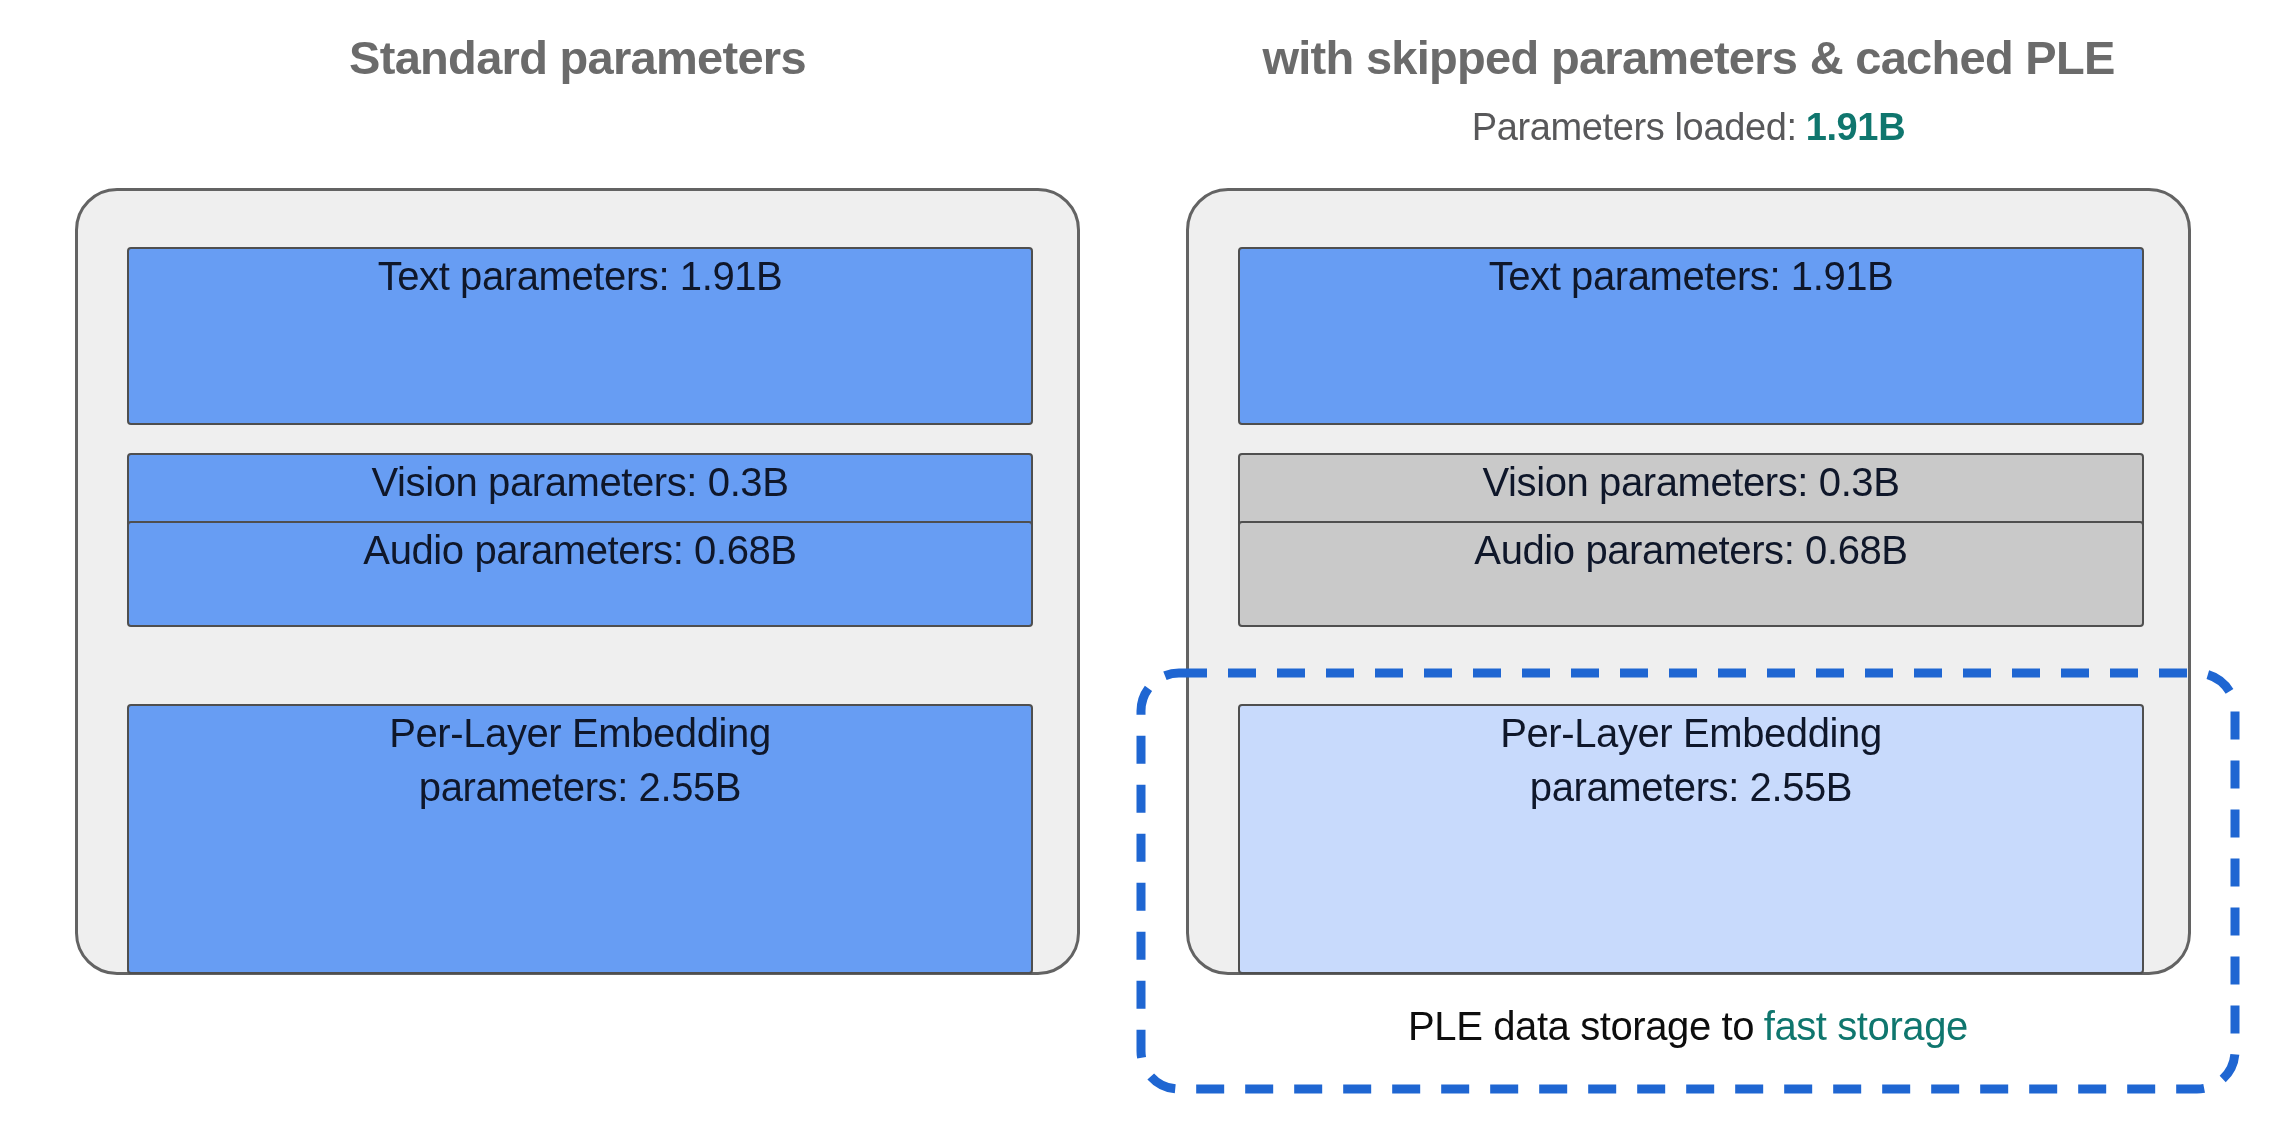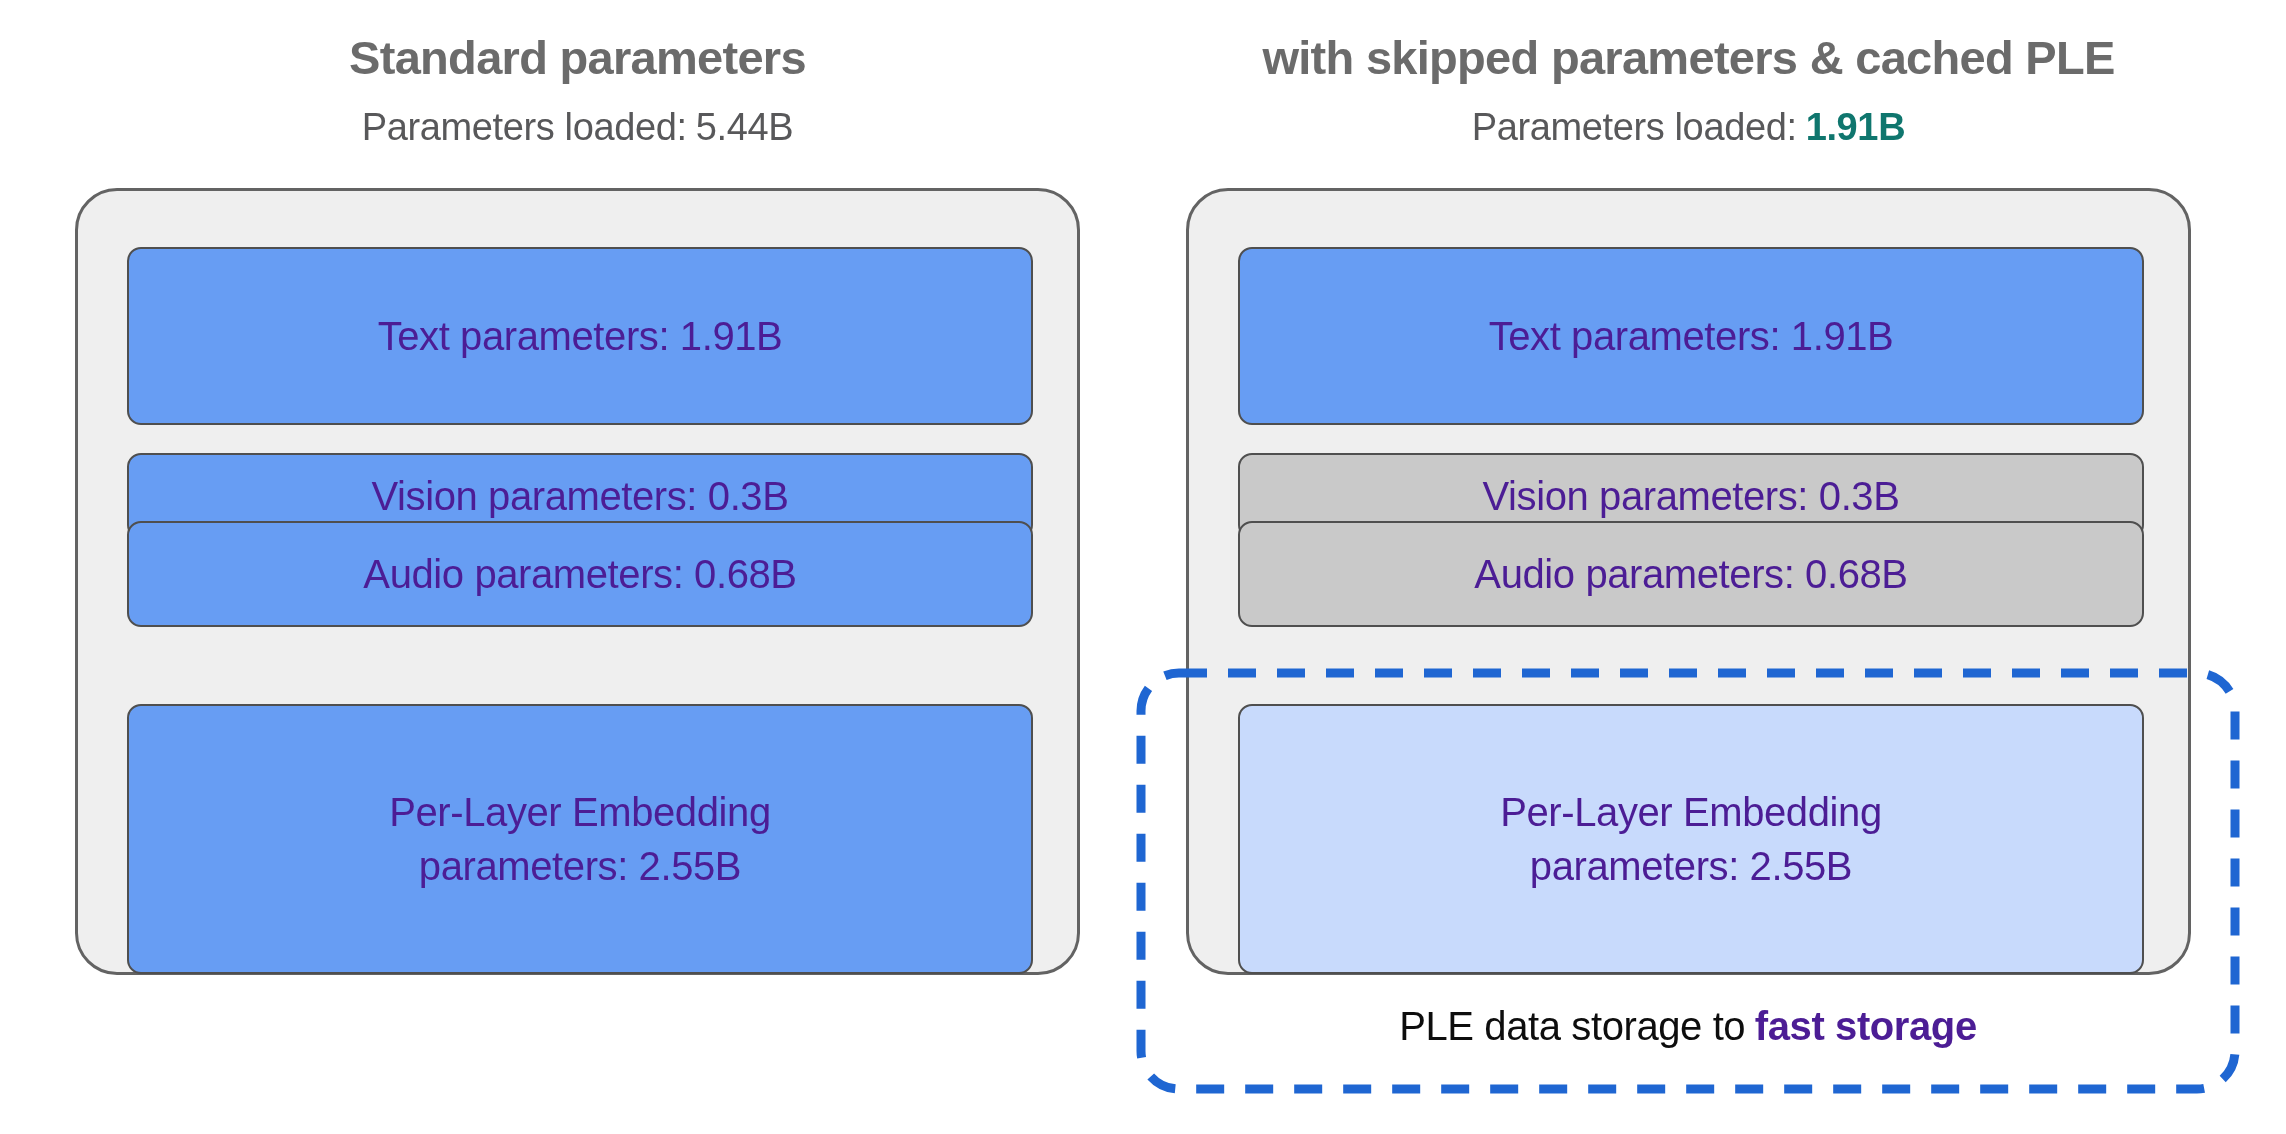--- a/index.html
+++ b/index.html
@@ -49,29 +49,28 @@
     border-radius: 42px;
     box-sizing: border-box;
   }
 
   
   .param-box {
     position: absolute;
     width: 906px;
     box-sizing: border-box;
     border: 2.5px solid #4f4f4f;
-    border-radius: 14px;
+    border-radius: 4px;
     display: flex;
     flex-direction: column;
     align-items: center;
-    justify-content: center;
     text-align: center;
     font-size: 40px;
     line-height: 1.36;
-    color: #4c1d95;
+    color: #0f172a;
     letter-spacing: -0.01em;
   }
   .fill-loaded  { background: #679df3; }
   .fill-skipped { background: #c9c9c9; }
   .fill-cached  { background: #c8dafc; }
 
   .lbx { left: 127px; }
   .rbx { left: 1238px; }
 
   .box-text   { top: 247px; height: 178px; }
@@ -92,31 +91,28 @@
   .ple-caption {
     position: absolute;
     left: 1136px;
     top: 1004px;
     width: 1104px;
     text-align: center;
     font-size: 40px;
     color: #0d0d0d;
     letter-spacing: -0.01em;
   }
-  .ple-caption .caption-bold { font-weight: bold; margin-left: 0.24em; color: #4c1d95; }
+  .ple-caption .caption-bold { font-weight: normal; margin-left: 0.24em; color: #0f766e; }
 </style>
 </head>
 <body>
 
 <div class="canvas">
 
   <div class="col-title left-pos">Standard parameters</div>
-  <div class="col-subtitle left-pos">
-    <span>Parameters loaded:</span><span class="subtitle-value">5.44B</span>
-  </div>
 
   <div class="model-container left-pos"></div>
 
   <div class="param-box fill-loaded lbx box-text">
     <span>Text parameters: 1.91B</span>
   </div>
   <div class="param-box fill-loaded lbx box-vision">
     <span>Vision parameters: 0.3B</span>
   </div>
   <div class="param-box fill-loaded lbx box-audio">

